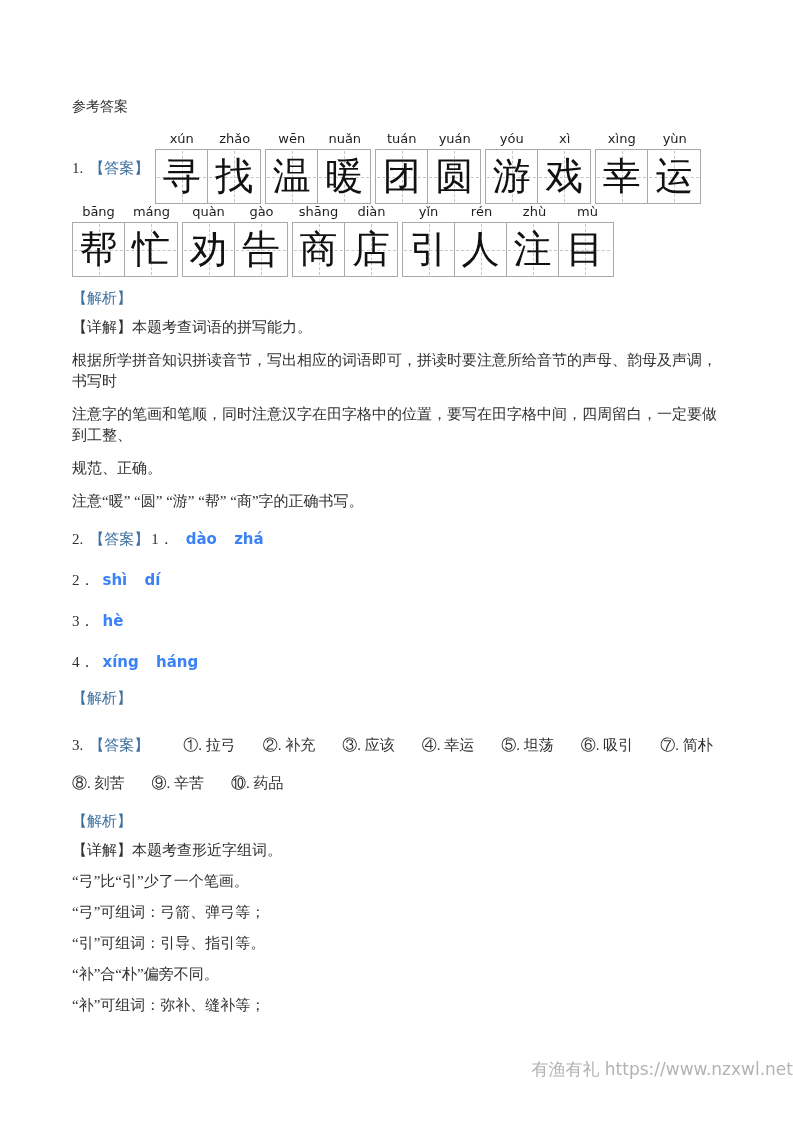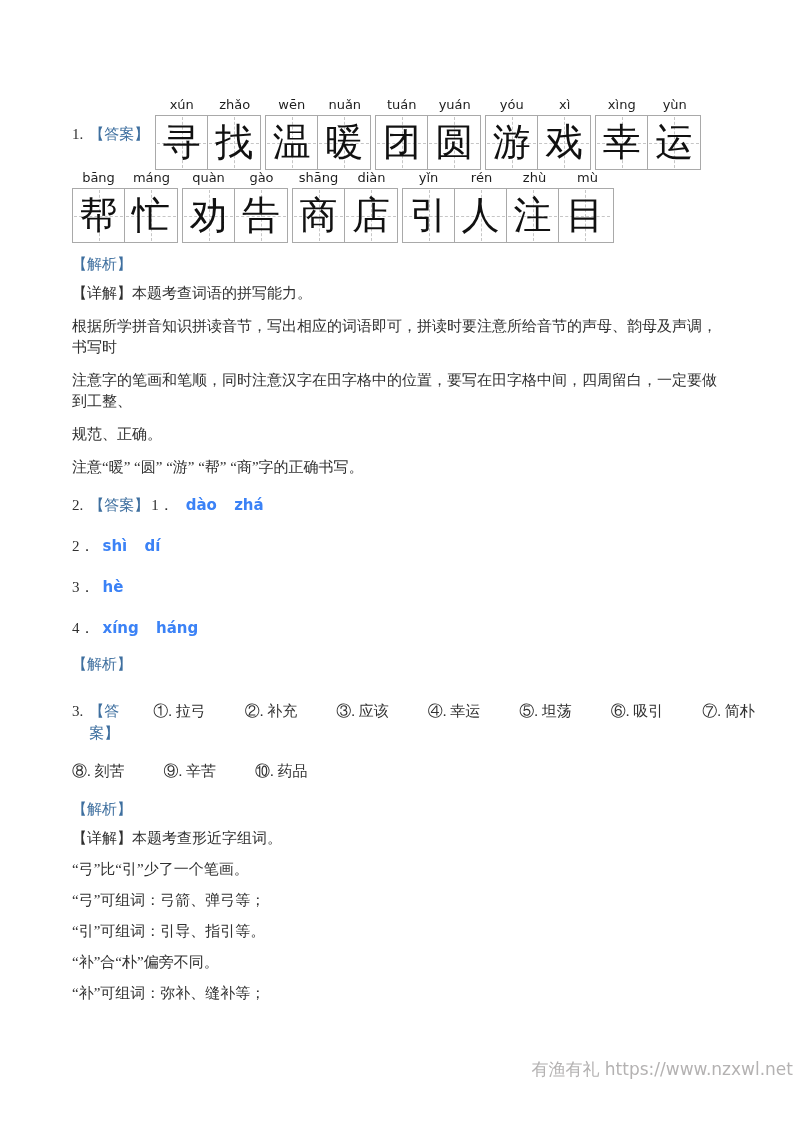--- a/index.html
+++ b/index.html
@@ -47,34 +47,35 @@
   .q2-header{margin-top:16px;display:flex;align-items:baseline;}
   .q2-first{margin-left:2px;}
   .num-serif{font-size:15px;line-height:22px;margin-right:8px;}
   .pinyin-answer{font-family:"DejaVu Sans","Liberation Sans",sans-serif;font-weight:700;font-size:15px;line-height:22px;color:#3b82f6;word-spacing:12px;}
   .q2-rest .q2-item{margin:19px 0 0;line-height:22px;}
   .q2-rest{margin-bottom:0;}
 
   
   .q3-header{margin-top:17px;display:flex;align-items:baseline;}
   .q3-header .answer-label{margin-right:34px;}
-  .chips{display:flex;column-gap:39px;font-size:15px;line-height:22px;}
+  .chips{display:flex;column-gap:27px;font-size:15px;line-height:22px;}
   .chips .chip{white-space:nowrap;}
   .q3-line2{margin-top:16px;}
 
   .footer{position:absolute;left:0;top:1058px;width:100%;text-align:right;
     font-family:"DejaVu Sans","Liberation Sans",sans-serif;
     font-size:17px;color:var(--footer-gray);}
 </style>
 </head>
 <body>
 
 <div class="page">
   <div class="content">
 
+    <p class="doc-title">参考答案</p>
 
     <div class="grid-row q1-row1">
       <span class="q-num">1.</span>
       <span class="answer-label">【答案】</span>
       <div class="groups">
           <div class="word-group">
             <div class="pinyin-row">
               <span class="pinyin-syl">xún</span>
               <span class="pinyin-syl">zhǎo</span>
             </div>

